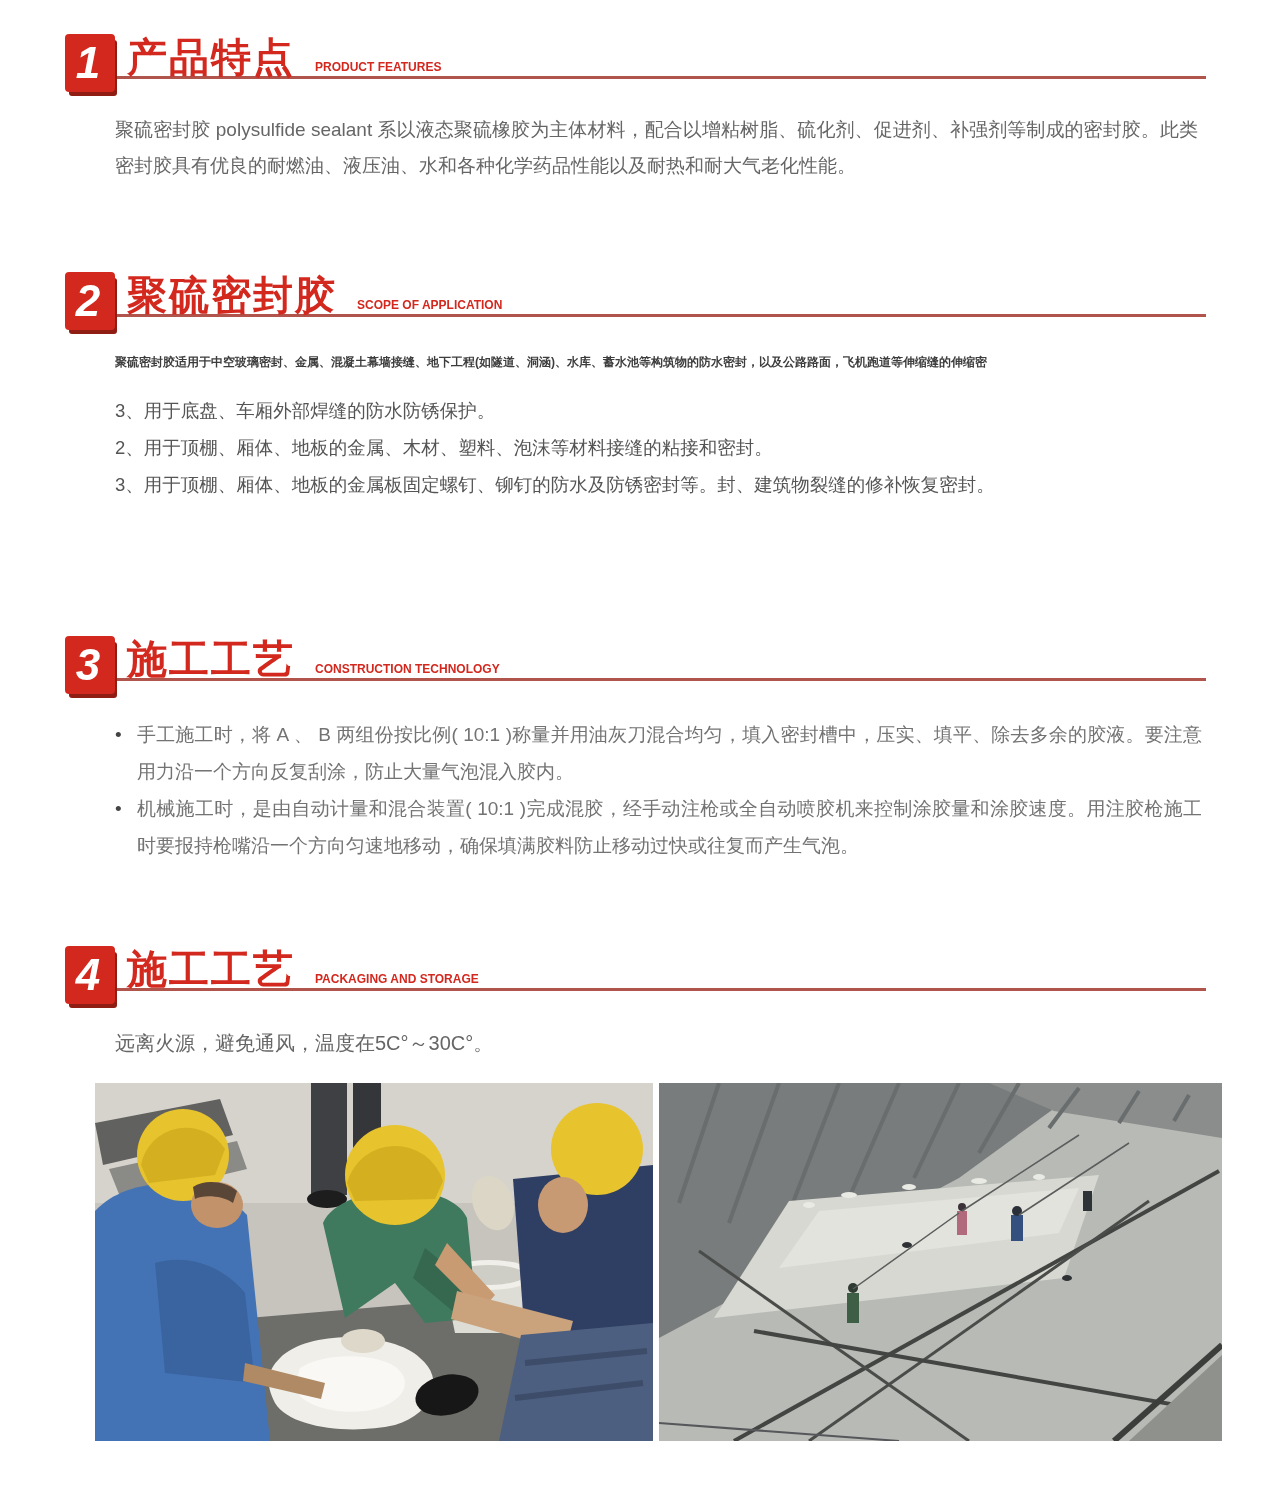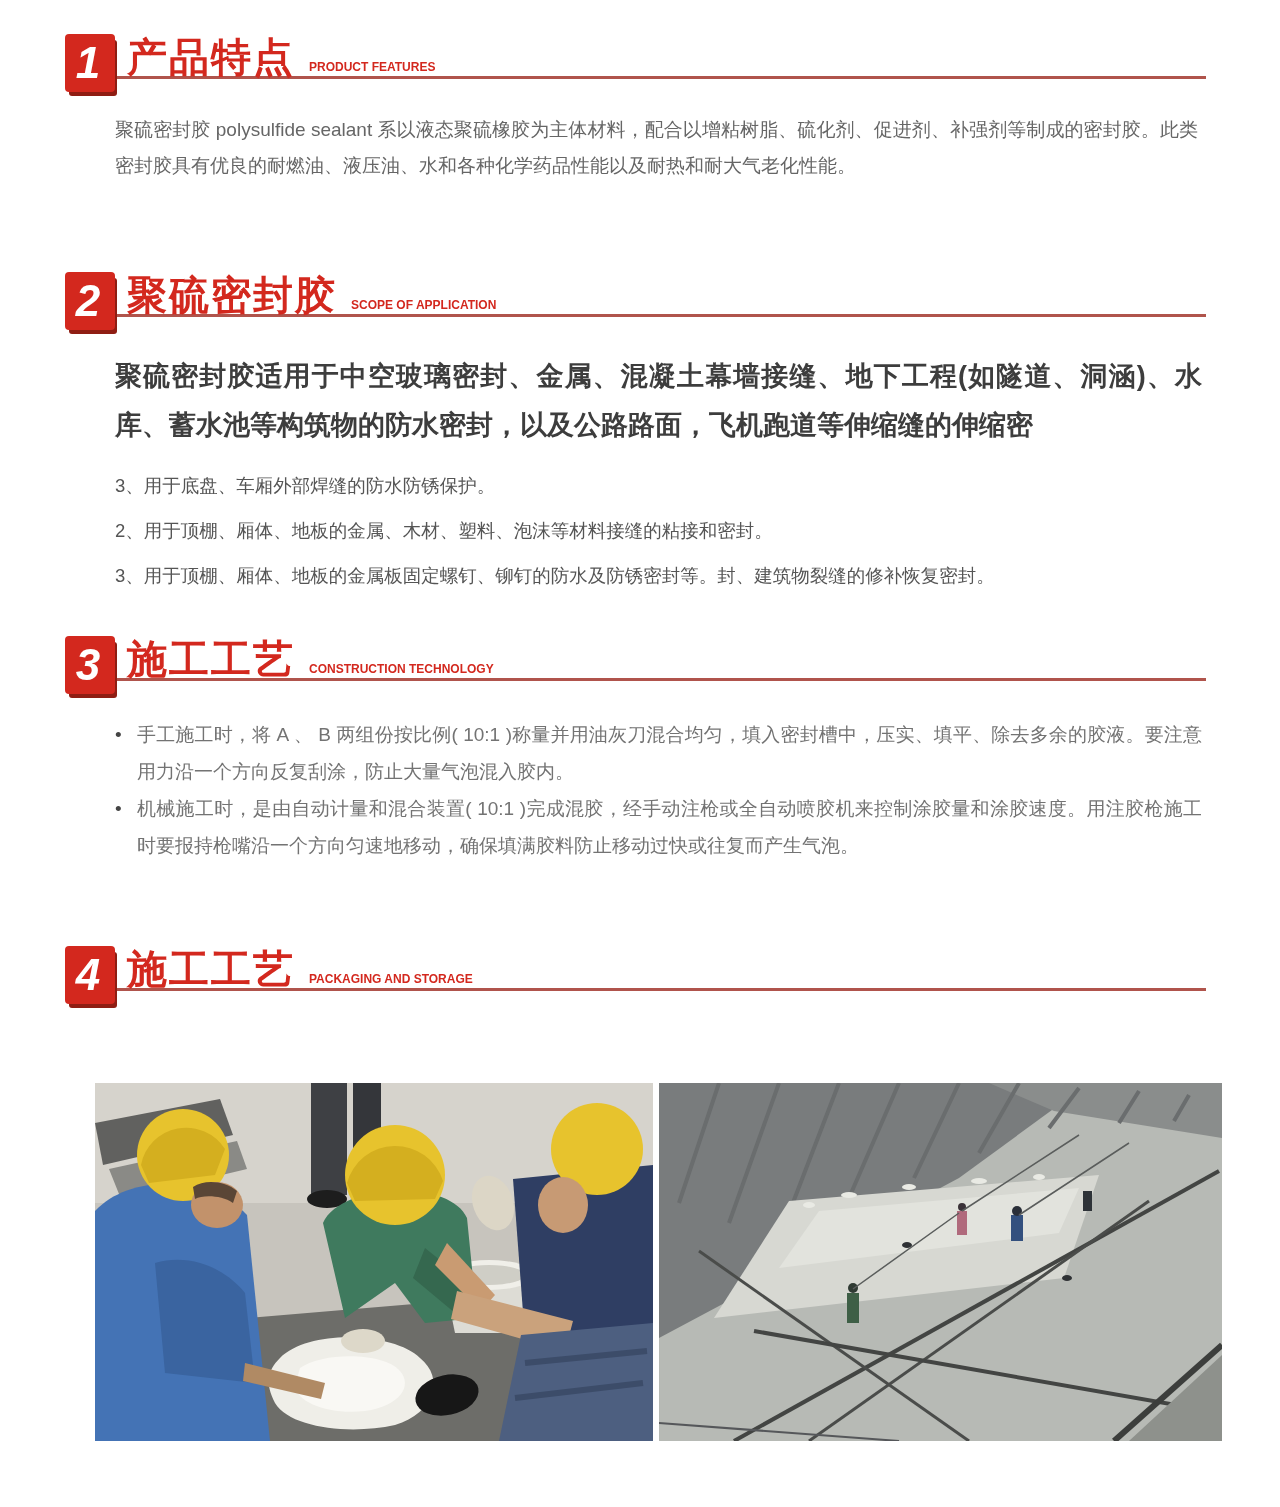--- a/index.html
+++ b/index.html
@@ -17,35 +17,35 @@
   .sec-head{position:relative;height:64px;}
   .numbox{
     position:absolute;left:0;top:0;width:50px;height:58px;
     background:#d3281e;border-radius:4px;z-index:2;
     display:flex;align-items:center;justify-content:center;
     color:#ffffff;font-size:44px;font-weight:bold;font-style:italic;
     box-shadow:3px 5px 0 -1px #8f1d13;
     padding-right:4px;box-sizing:border-box;
   }
   .rule{position:absolute;left:50px;right:6px;top:42px;height:3px;background:#b0544c;z-index:1;}
-  .titles{position:absolute;left:62px;top:2px;display:flex;align-items:baseline;gap:14px;z-index:2;white-space:nowrap;}
+  .titles{position:absolute;left:62px;top:2px;display:flex;align-items:baseline;gap:20px;z-index:2;white-space:nowrap;}
   .title-zh{font-size:40px;font-weight:bold;color:#d3281e;letter-spacing:2px;line-height:1.05;}
   .title-en{font-size:12px;font-weight:bold;color:#d3281e;letter-spacing:0px;}
 
   
   .sec-body{padding-left:50px;padding-right:10px;}
   .para{
     margin:14px 4px 0 0;font-size:19px;color:#666666;line-height:1.88;
     text-align:justify;
   }
   .lead{
-    margin:16px 0 16px 0;font-size:27px;font-weight:bold;color:#3d3d3d;line-height:1.8;
+    margin:16px 0 16px 0;font-size:12px;font-weight:bold;color:#3d3d3d;line-height:1.8;
     text-align:justify;
   }
-  .num-item{font-size:18.5px;color:#555555;line-height:2.0;margin-top:8px;}
+  .num-item{font-size:18.5px;color:#555555;line-height:2.0;}
   .num-item:first-of-type{margin-top:18px;}
   .bullets{margin-top:16px;}
   .bullet-row{display:flex;align-items:flex-start;}
   .dot{flex:0 0 22px;color:#444444;font-size:19px;line-height:1.95;}
   .bullet-text{margin:0;font-size:19px;color:#737373;line-height:1.95;text-align:justify;}
   .storage-line{margin:16px 0 0 0;font-size:20px;color:#666666;line-height:1.7;}
 
   
   .photos{position:absolute;left:95px;top:1083px;width:1127px;height:358px;display:flex;gap:6px;}
   .photo{height:358px;overflow:hidden;background:#c5c2bc;}
@@ -111,20 +111,23 @@
   </div>
 
   <div class="section" id="sec4">
     <div class="sec-head">
       <div class="numbox">4</div>
       <div class="rule"></div>
       <div class="titles">
         <span class="title-zh">施工工艺</span>
         <span class="title-en">PACKAGING AND STORAGE</span>
       </div>
+    </div>
+    <div class="sec-body">
+      <p class="storage-line">远离火源，避免通风，温度在5C°～30C°。</p>
     </div>
   </div>
 
   <div class="photos">
 
     <div class="photo photo-left">
       <svg viewBox="0 0 558 358" preserveAspectRatio="none" aria-hidden="true">
 
         <rect x="0" y="0" width="558" height="358" fill="#c7c4bd"></rect>
         <rect x="0" y="0" width="558" height="120" fill="#d6d3cc"></rect>

